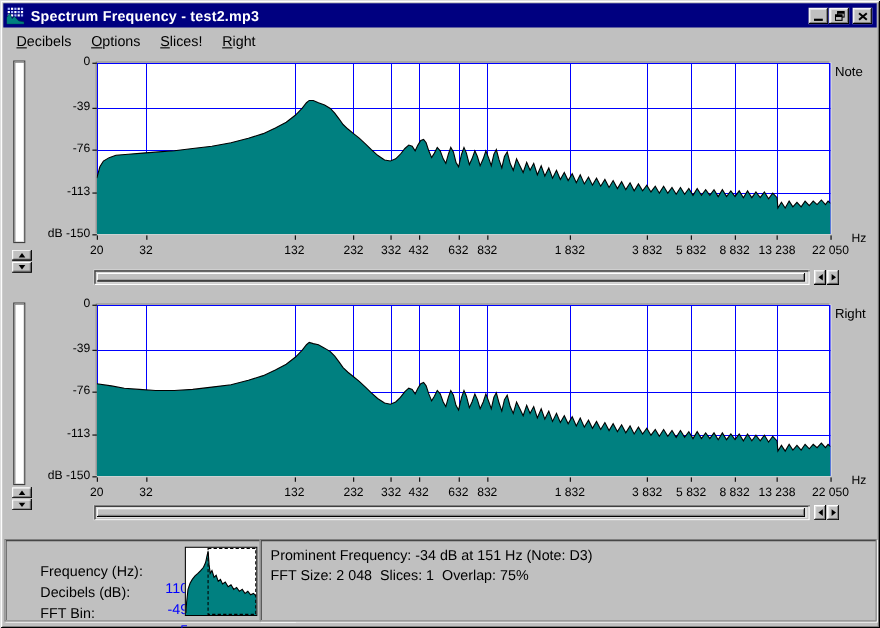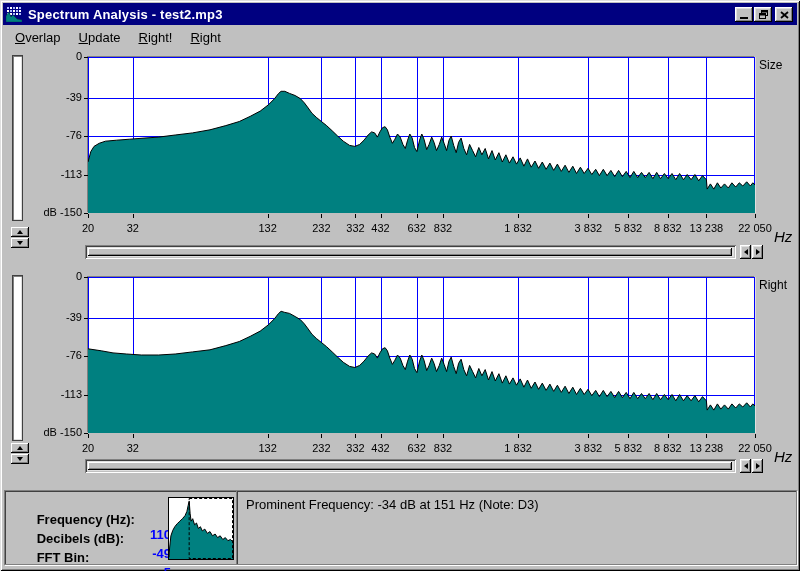--- a/index.html
+++ b/index.html
@@ -53,21 +53,21 @@
   .plot { position:absolute; left:88px; top:0; width:667px; height:156px; background:#fff;
           box-shadow: -1px -1px 0 #808080, 1px 0 0 #dfdfdf; }
   .plot svg { display:block; }
   .chan-label { position:absolute; left:759px; top:1px; font-size:12px; color:#000; }
 
   .y-label { position:absolute; left:20px; width:62px; text-align:right; font-size:11px; color:#000; }
   .y-tickmark { position:absolute; left:84px; width:4px; height:1px; background:#000; }
   .x-label { position:absolute; top:165px; font-size:11px; color:#000; white-space:pre;
              transform:translateX(-50%); }
   .x-tickmark { position:absolute; top:157px; width:1px; height:4px; background:#000; }
-  .x-unit { position:absolute; top:171px; left:774px; font-size:15px; color:#000;font-style:italic; }
+  .x-unit { position:absolute; top:154px; left:774px; font-size:11px; color:#000; }
 
   .hscroll { position:absolute; left:85px; width:651px; height:14px; background:#dfdfdf;
              box-shadow: inset 1px 1px 0 #808080, inset -1px -1px 0 #fff,
                          inset 2px 2px 0 #404040, inset -2px -2px 0 #c0c0c0; }
   .group-left  .hscroll { top:188px; }
   .group-right .hscroll { top:182px; }
   .hthumb { position:absolute; left:3px; top:3px; height:8px; width:644px; background:#c0c0c0;
             box-shadow: inset -1px -1px 0 #000, inset 1px 1px 0 #fff,
                         inset -2px -2px 0 #808080; }
   .sb-btn { position:absolute; width:11px; height:14px; background:#c0c0c0;
@@ -76,21 +76,21 @@
             display:flex; align-items:center; justify-content:center; }
   .group-left  .sb-btn { top:188px; }
   .group-right .sb-btn { top:182px; }
   .sb-btn.prev { left:740px; }
   .sb-btn.next { left:752px; }
 
   
   .panel { position:absolute; top:490px; height:75px; background:#c0c0c0;
            border:1px solid #808080;
            box-shadow: inset 1px 1px 0 #404040, 1px 1px 0 #fff; }
-  .panel-info   { left:4px;  width:264px;font-weight:bold; }
+  .panel-info   { left:4px;  width:264px; }
   .panel-detail { left:236px; width:561px; }
   .stat-row { position:absolute; left:10px; height:18px; font-size:13px; color:#000; white-space:pre; }
   .stat-value { position:absolute; left:104px; width:52px; text-align:right;
                 font-size:13px; white-space:pre; }
   .thumb-box { position:absolute; left:163px; top:6px; width:66px; height:63px;
                background:#fff; border:1px solid #000; }
   .status-line { position:absolute; left:9px; font-size:13px; color:#000; white-space:pre; }
 </style>
 </head>
 <body>
@@ -112,21 +112,21 @@
           <rect x="10" y="4" width="2" height="2"></rect>
           <rect x="13" y="4" width="2" height="2" fill="#ffffff"></rect>
         <rect x="1" y="7" width="2" height="2"></rect>
           <rect x="4" y="7" width="2" height="2" fill="#ffffff"></rect>
           <rect x="7" y="7" width="2" height="2"></rect>
           <rect x="10" y="7" width="2" height="2" fill="#ffffff"></rect>
           <rect x="13" y="7" width="2" height="2"></rect>
       </g>
       <polygon points="0,16 0,10 3,6 5,11 7,9 11,13 16,14 16,16" fill="#008080" stroke="#004040" stroke-width="0.5"></polygon>
     </svg>
-    <span class="title-text">Spectrum Analysis - test2.mp3</span>
+    <span class="title-text">Spectrum Frequency - test2.mp3</span>
     <div class="tb-btns">
       <div class="tb-btn">
           <span class="glyph-min"></span>
         </div>
       <div class="tb-btn">
         <svg width="9" height="9" viewBox="0 0 9 9">
           <rect x="2.5" y="0.5" width="6" height="5" fill="#c0c0c0" stroke="#000"></rect>
           <rect x="2.5" y="0.5" width="6" height="2" fill="#000"></rect>
           <rect x="0.5" y="3.5" width="6" height="5" fill="#c0c0c0" stroke="#000"></rect>
           <rect x="0.5" y="3.5" width="6" height="2" fill="#000"></rect>
@@ -135,23 +135,23 @@
       <div class="tb-btn close">
         <svg width="9" height="8" viewBox="0 0 9 8">
           <line x1="1" y1="1" x2="8" y2="7" stroke="#000" stroke-width="1.8"></line>
           <line x1="8" y1="1" x2="1" y2="7" stroke="#000" stroke-width="1.8"></line>
         </svg>
       </div>
     </div>
   </div>
 
   <div class="menubar">
-    <div class="menu-item">Overlap</div>
-    <div class="menu-item">Update</div>
-    <div class="menu-item">Right!</div>
+    <div class="menu-item">Decibels</div>
+    <div class="menu-item">Options</div>
+    <div class="menu-item">Slices!</div>
     <div class="menu-item">Right</div>
   </div>
 
   <div class="channel-group group-left">
     <div class="vslider"></div>
     <div class="spin up">
         <span class="tri-up"></span>
       </div>
     <div class="spin down">
         <span class="tri-down"></span>
@@ -171,21 +171,21 @@
           <line x1="580.5" y1="0" x2="580.5" y2="156" stroke="#0000ff" stroke-width="1" shape-rendering="crispEdges"></line>
           <line x1="618.5" y1="0" x2="618.5" y2="156" stroke="#0000ff" stroke-width="1" shape-rendering="crispEdges"></line>
           <line x1="0" y1="41.5" x2="667" y2="41.5" stroke="#0000ff" stroke-width="1" shape-rendering="crispEdges"></line>
           <line x1="0" y1="79.5" x2="667" y2="79.5" stroke="#0000ff" stroke-width="1" shape-rendering="crispEdges"></line>
           <line x1="0" y1="118.5" x2="667" y2="118.5" stroke="#0000ff" stroke-width="1" shape-rendering="crispEdges"></line>
           <rect x="0.5" y="0.5" width="666" height="155" fill="none" stroke="#0000ff" stroke-width="1" shape-rendering="crispEdges"></rect>
           <polygon points="0.0,105.0 2.8,94.6 6.0,89.4 11.2,86.3 17.4,84.2 28.6,83.2 41.7,82.2 56.0,81.1 70.6,80.1 87.2,78.0 104.6,75.9 122.0,72.8 137.8,68.6 151.3,64.5 162.3,59.3 172.2,54.1 180.4,47.8 186.6,41.6 190.6,36.4 193.1,34.3 196.8,34.3 201.5,36.4 207.1,38.5 212.3,41.6 216.3,45.8 220.2,51.0 223.9,56.2 228.3,60.3 233.4,64.5 238.6,68.6 244.2,73.8 249.6,79.0 255.3,84.2 261.6,88.4 266.9,89.4 271.7,87.4 276.0,83.2 280.1,78.0 283.6,74.9 286.7,75.9 289.4,80.1 291.9,74.9 294.5,70.7 297.1,69.7 299.4,72.8 301.8,80.1 304.4,86.3 306.9,82.2 309.5,77.0 312.2,80.1 314.9,87.4 317.3,91.5 319.6,83.2 321.8,77.0 324.2,81.1 326.5,90.5 328.9,94.6 331.6,83.2 333.8,77.0 336.0,82.2 338.7,92.6 341.1,87.4 343.7,80.1 346.0,85.3 348.5,93.6 351.3,87.4 353.7,80.1 356.1,86.3 358.6,93.6 361.0,83.2 363.2,79.0 365.7,88.4 368.2,95.7 370.6,85.3 373.1,81.1 375.8,91.5 378.6,97.8 381.6,87.4 384.6,93.6 387.6,99.8 390.8,90.5 393.9,97.8 397.2,91.5 400.5,101.9 404.0,93.6 407.3,103.0 410.9,95.7 414.3,105.0 417.9,97.8 421.4,106.1 425.0,99.8 428.5,107.1 432.2,100.9 435.9,109.2 439.5,101.9 443.2,110.2 447.0,104.0 450.6,111.3 454.3,105.0 458.1,112.3 461.9,106.1 465.7,113.4 469.4,107.1 473.3,114.4 477.1,108.2 480.9,115.4 484.8,109.2 488.5,116.5 492.4,110.2 496.2,116.5 500.0,111.3 503.8,117.5 507.7,112.3 511.4,118.6 515.3,112.3 519.1,118.6 522.9,113.4 526.7,119.6 530.6,113.4 534.4,119.6 538.2,114.4 542.0,120.6 545.8,114.4 549.7,120.6 553.5,115.4 557.3,120.6 561.1,115.4 564.9,121.7 568.7,115.4 572.5,121.7 576.4,116.5 580.2,121.7 584.0,116.5 587.8,122.7 591.6,116.5 595.5,122.7 599.2,117.5 603.1,122.7 606.9,117.5 610.7,123.8 614.5,118.6 618.4,122.7 619.2,132.1 622.4,126.9 625.8,132.1 629.4,125.8 632.8,131.0 636.5,126.9 640.3,131.0 643.9,125.8 647.7,130.0 651.3,125.8 654.8,129.0 658.7,124.8 662.4,129.0 664.8,125.8 667.0,127.9 667,156 0,156" fill="#008080"></polygon>
           <polyline points="0.0,105.0 2.8,94.6 6.0,89.4 11.2,86.3 17.4,84.2 28.6,83.2 41.7,82.2 56.0,81.1 70.6,80.1 87.2,78.0 104.6,75.9 122.0,72.8 137.8,68.6 151.3,64.5 162.3,59.3 172.2,54.1 180.4,47.8 186.6,41.6 190.6,36.4 193.1,34.3 196.8,34.3 201.5,36.4 207.1,38.5 212.3,41.6 216.3,45.8 220.2,51.0 223.9,56.2 228.3,60.3 233.4,64.5 238.6,68.6 244.2,73.8 249.6,79.0 255.3,84.2 261.6,88.4 266.9,89.4 271.7,87.4 276.0,83.2 280.1,78.0 283.6,74.9 286.7,75.9 289.4,80.1 291.9,74.9 294.5,70.7 297.1,69.7 299.4,72.8 301.8,80.1 304.4,86.3 306.9,82.2 309.5,77.0 312.2,80.1 314.9,87.4 317.3,91.5 319.6,83.2 321.8,77.0 324.2,81.1 326.5,90.5 328.9,94.6 331.6,83.2 333.8,77.0 336.0,82.2 338.7,92.6 341.1,87.4 343.7,80.1 346.0,85.3 348.5,93.6 351.3,87.4 353.7,80.1 356.1,86.3 358.6,93.6 361.0,83.2 363.2,79.0 365.7,88.4 368.2,95.7 370.6,85.3 373.1,81.1 375.8,91.5 378.6,97.8 381.6,87.4 384.6,93.6 387.6,99.8 390.8,90.5 393.9,97.8 397.2,91.5 400.5,101.9 404.0,93.6 407.3,103.0 410.9,95.7 414.3,105.0 417.9,97.8 421.4,106.1 425.0,99.8 428.5,107.1 432.2,100.9 435.9,109.2 439.5,101.9 443.2,110.2 447.0,104.0 450.6,111.3 454.3,105.0 458.1,112.3 461.9,106.1 465.7,113.4 469.4,107.1 473.3,114.4 477.1,108.2 480.9,115.4 484.8,109.2 488.5,116.5 492.4,110.2 496.2,116.5 500.0,111.3 503.8,117.5 507.7,112.3 511.4,118.6 515.3,112.3 519.1,118.6 522.9,113.4 526.7,119.6 530.6,113.4 534.4,119.6 538.2,114.4 542.0,120.6 545.8,114.4 549.7,120.6 553.5,115.4 557.3,120.6 561.1,115.4 564.9,121.7 568.7,115.4 572.5,121.7 576.4,116.5 580.2,121.7 584.0,116.5 587.8,122.7 591.6,116.5 595.5,122.7 599.2,117.5 603.1,122.7 606.9,117.5 610.7,123.8 614.5,118.6 618.4,122.7 619.2,132.1 622.4,126.9 625.8,132.1 629.4,125.8 632.8,131.0 636.5,126.9 640.3,131.0 643.9,125.8 647.7,130.0 651.3,125.8 654.8,129.0 658.7,124.8 662.4,129.0 664.8,125.8 667.0,127.9" fill="none" stroke="#000000" stroke-width="1"></polyline>
         </svg>
       </div>
-    <div class="chan-label">Size</div>
+    <div class="chan-label">Note</div>
     <div class="axis-layer">
         <div class="x-label" style="left: 88px;">20</div>
         <div class="x-tickmark" style="left: 88px;"></div>
         <div class="x-label" style="left: 132.751px;">32</div>
         <div class="x-tickmark" style="left: 133px;"></div>
         <div class="x-label" style="left: 267.674px;">132</div>
         <div class="x-tickmark" style="left: 268px;"></div>
         <div class="x-label" style="left: 321.368px;">232</div>
         <div class="x-tickmark" style="left: 321px;"></div>
         <div class="x-label" style="left: 355.492px;">332</div>
@@ -331,15 +331,16 @@
       <svg id="thumb-svg" width="64" height="61">
           <polygon points="0.0,59.2 0.6,50.0 1.9,37.8 3.8,32.3 5.8,28.7 8.3,25.6 10.9,23.2 13.4,20.7 16.0,17.7 17.9,13.4 19.2,7.3 20.2,3.1 21.1,15.3 22.1,23.2 23.7,20.7 25.6,26.8 27.5,25.0 29.4,30.5 31.4,28.7 33.3,32.9 35.8,31.1 38.4,35.4 41.0,33.6 43.5,37.8 46.1,36.0 48.6,39.6 51.2,37.8 53.8,41.5 56.3,39.6 58.9,42.7 61.4,41.5 64.0,43.9 64,61 0,61" fill="#008080"></polygon>
           <polyline points="0.0,59.2 0.6,50.0 1.9,37.8 3.8,32.3 5.8,28.7 8.3,25.6 10.9,23.2 13.4,20.7 16.0,17.7 17.9,13.4 19.2,7.3 20.2,3.1 21.1,15.3 22.1,23.2 23.7,20.7 25.6,26.8 27.5,25.0 29.4,30.5 31.4,28.7 33.3,32.9 35.8,31.1 38.4,35.4 41.0,33.6 43.5,37.8 46.1,36.0 48.6,39.6 51.2,37.8 53.8,41.5 56.3,39.6 58.9,42.7 61.4,41.5 64.0,43.9" fill="none" stroke="#000000" stroke-width="1"></polyline>
           <rect x="20.16" y="0.5" width="43.34" height="60" fill="none" stroke="#000" stroke-width="1" stroke-dasharray="3 2"></rect>
         </svg>
     </div>
   </div>
 
   <div class="panel panel-detail">
     <div class="status-line" style="top:6px;">Prominent Frequency: -34 dB at 151 Hz (Note: D3)</div>
+    <div class="status-line" style="top:24px;">FFT Size: 2 048  Slices: 1  Overlap: 75%</div>
   </div>
 
 </div>
 
 </body></html>

